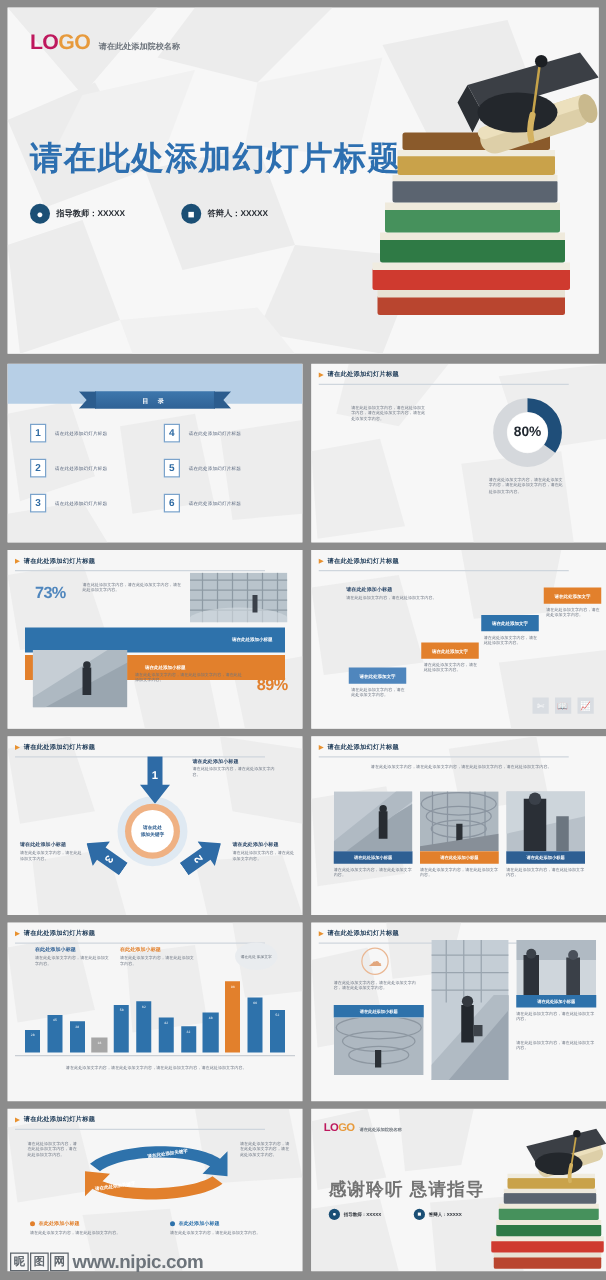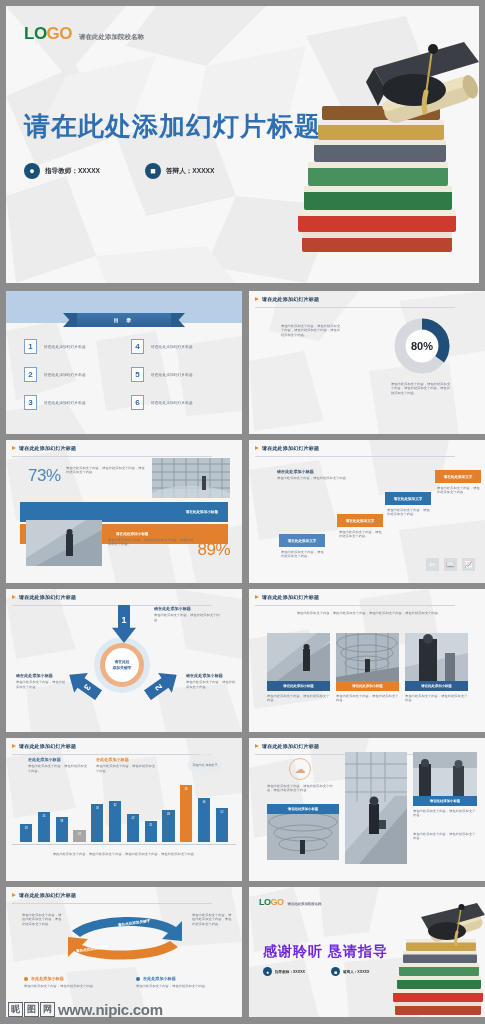--- a/index.html
+++ b/index.html
@@ -40,21 +40,21 @@
   }
 
   
   .mt{ color:#6a7380; font-size:3.2px; line-height:4.4px; letter-spacing:.1px; }
   .mt.b{ color:#2e4a6b; }
 
   
   #cover{ left:6px; top:6px; width:473px; height:277px; background:#f6f6f6;}
   .logo-row{ position:absolute; left:18px; top:18px; display:flex; align-items:baseline; gap:7px;}
   .logo{ font-size:17px; font-weight:bold; letter-spacing:-.5px;}
-  .logo .lo{ color:#15803d; }
+  .logo .lo{ color:#be185d; }
   .logo .go{ color:#e79a3c; }
   .logo-sub{ font-size:6.5px; color:#6e757d; font-weight:bold;}
   .cover-title{
     position:absolute; left:18px; top:103px;
     font-size:26px; color:#2d6fb0; font-weight:bold; letter-spacing:1px;
     white-space:nowrap;
   }
   .cover-meta{ position:absolute; left:18px; top:157px; display:flex; gap:45px; }
   .meta{ display:flex; align-items:center; gap:5px; }
   .meta .circ{
@@ -113,21 +113,21 @@
   .donut-col{ width:62px; }
   .donut{ position:relative;width:58px;height:58px;margin:0 auto; }
   .donut svg{ transform:rotate(-90deg); }
   .donut .pct{
     position:absolute;inset:0;display:flex;align-items:center;justify-content:center;
     font-size:11px;font-weight:bold;color:#20272f;
   }
   .donut-txt{ margin-top:7px; }
 
   
-  .big-pct{ position:absolute;font-size:17px;font-weight:normal;letter-spacing:-.5px;}
+  .big-pct{ position:absolute;font-size:13px;font-weight:bold;letter-spacing:-.5px;}
   .bar-strip{ position:absolute;height:20px;display:flex;align-items:center;}
   .bar-strip .lbl{ font-size:3.6px;color:#fff;font-weight:bold;}
   .photo{ position:absolute; overflow:hidden; }
   .photo svg{ width:100%;height:100%; display:block;}
 
   
   .step{ position:absolute; height:13px; display:flex;align-items:center;justify-content:center;
          font-size:3.6px;color:#fff;font-weight:bold;}
   .step:after{ content:"";position:absolute;left:-6px;top:0;border-top:13px solid transparent;}
   .icon-sq{ width:13px;height:13px;background:#d9dde2;display:flex;align-items:center;justify-content:center;
@@ -153,21 +153,21 @@
   .bars{ position:absolute;left:0;bottom:0;width:100%;height:100%;display:flex;align-items:flex-end;gap:5.5px;}
   .bar{ flex:1; position:relative; }
   .bar i{ position:absolute;left:50%;transform:translateX(-50%);top:3px;
           font-size:2.6px;color:#fff;font-style:normal;white-space:nowrap;}
   .bubble{ position:absolute;width:34px;height:22px;border-radius:50%;
            background:#e9ecef;display:flex;align-items:center;justify-content:center;
            font-size:3px;color:#5a6470;text-align:center;line-height:4px;}
   .axis{ position:absolute;left:6px;right:6px;height:1px;background:#c9ced4;}
 
   
-  .ty-title{ position:absolute;left:14px;top:56px;font-size:14px;color:#6d28d9;font-weight:bold;letter-spacing:1px;white-space:nowrap;}
+  .ty-title{ position:absolute;left:14px;top:56px;font-size:14px;color:#737373;font-weight:bold;letter-spacing:1px;white-space:nowrap;}
   .ty-meta{ position:absolute;left:14px;top:80px;display:flex;gap:26px;}
   .ty-meta .circ{width:9px;height:9px;border-radius:50%;background:#1b4f75;color:#fff;
                  display:flex;align-items:center;justify-content:center;font-size:5px;}
   .ty-meta .txt{font-size:3.6px;color:#2a2f36;font-weight:bold;}
 
   
   .wm{ position:absolute; left:0; bottom:0; width:100%; height:40px; }
   .wm-left{ position:absolute;left:8px;bottom:6px;display:flex;align-items:center;gap:3px;}
   .wm-logo{ display:flex; gap:1px; }
   .wm-logo span{

